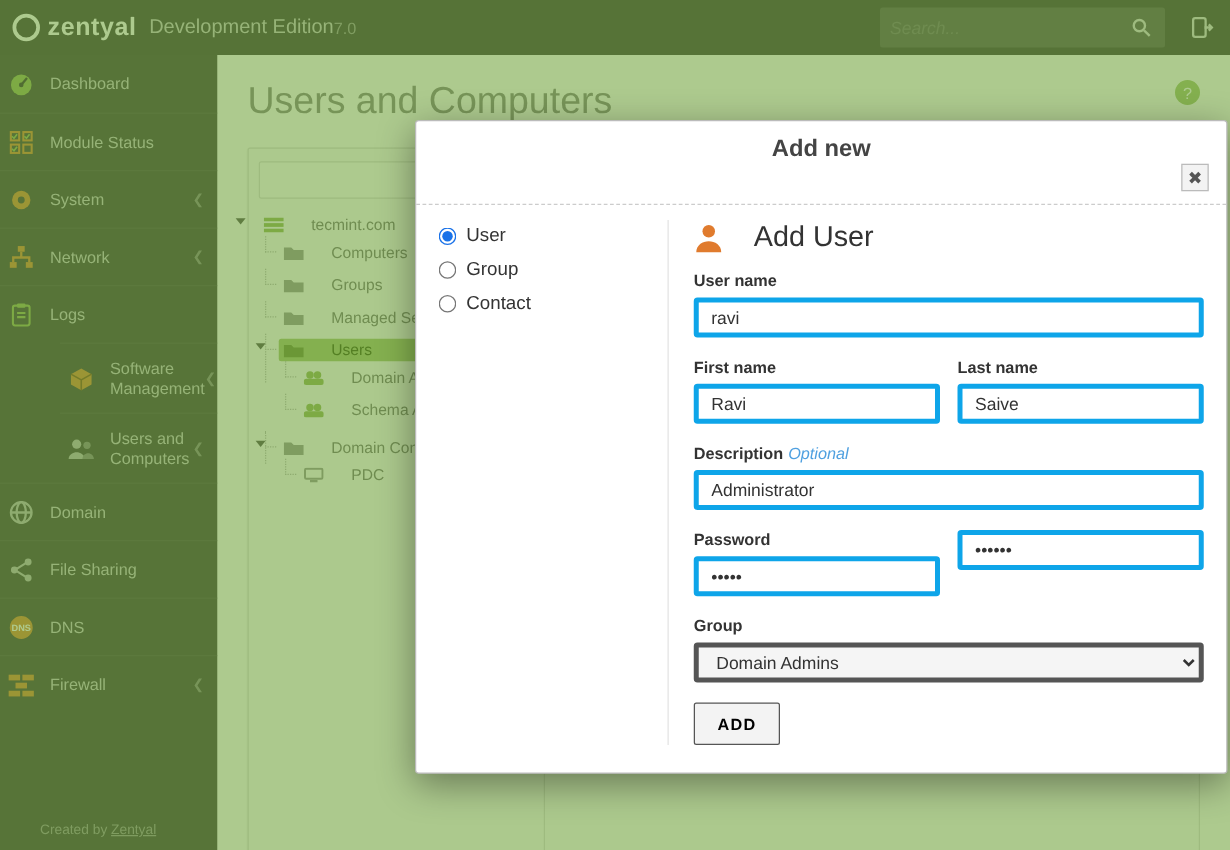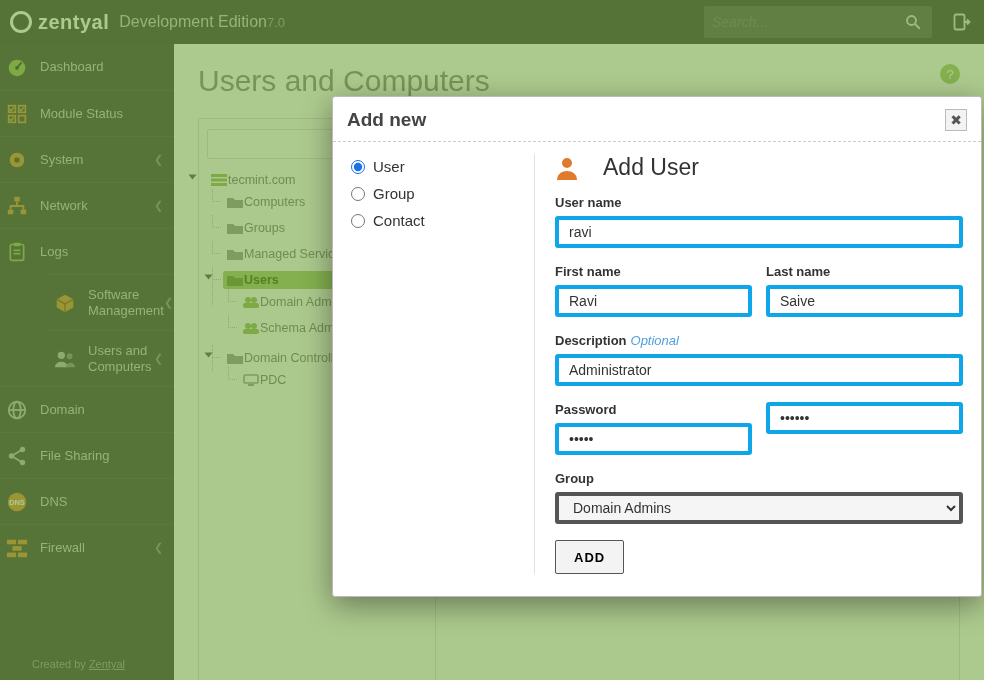--- a/index.html
+++ b/index.html
@@ -38,34 +38,34 @@
   
   .panels { display:flex; gap: 0; }
   .tree-panel { width: 238px; border: 1px solid #ddd; border-radius: 2px; background:#fdfdfd; padding: 10px 8px 300px 8px; min-height: 530px; box-shadow: 0 1px 2px rgba(0,0,0,.05);}
   .tree-filter { width: 100%; height: 30px; border:1px solid #ddd; border-radius:2px; margin-bottom:8px; padding:0 6px; font-style:italic; font-size:13px; color:#999;}
   .tree ul { list-style:none; padding-left: 16px; }
   .tree > ul { padding-left: 0; }
   .tree li { position:relative; font-size:12.5px; color:#777; padding: 4px 0; white-space:nowrap; }
   .tree li::before { content:""; position:absolute; left:-11px; top:0; bottom:50%; border-left:1px dotted #bbb; }
   .tree li::after { content:""; position:absolute; left:-11px; top:12px; width:9px; border-top:1px dotted #bbb; }
   .tree > ul > li::before, .tree > ul > li::after { display:none; }
-  .tree .node { display:flex; align-items:center; gap:1px; padding:2px 4px; cursor:pointer; }
-  .tree .node.selected { background:#a4c673; color:#3a5a13; font-weight:bold; border-radius:2px; }
+  .tree .node { display:flex; align-items:center; gap:22px; padding:2px 4px; cursor:pointer; }
+  .tree .node.selected { background:#a4c673; color:#3a5a13; font-weight:normal; border-radius:2px; }
   .tree .ticon { width:16px; height:14px; display:inline-flex; align-items:center; justify-content:center; }
   .expander { position:absolute; left:-16px; top:7px; width:0;height:0; border-left:5px solid #888; border-top:4px solid transparent; border-bottom:4px solid transparent; transform:rotate(45deg); }
   .expander.open { transform:rotate(90deg) translate(-1px, 1px); border-left-color:#555; }
 
   .right-panel { flex:1; border:1px solid #ddd; border-left:0; background:#fdfdfd; min-height:530px; }
 
   
   .overlay { position:absolute; inset:0; background: rgba(106, 158, 49, 0.55); }
 
   
   .modal { position:absolute; top: 96px; left: 332px; width: 650px; background:#fff; border:1px solid #bbb; box-shadow: 0 8px 30px rgba(0,0,0,.4); border-radius:3px; }
-  .modal-head { display:flex; align-items:center; padding: 12px 14px 10px 14px; border-bottom: 1px dashed #ccc; }
+  .modal-head { display:flex; align-items:center; padding: 12px 14px 10px 14px; border-bottom: 1px dashed #ccc; flex-direction: column; }
   .modal-title { font-size:19px; font-weight:700; color:#444; }
   .modal-close { margin-left:auto; width:22px; height:22px; border:1px solid #bbb; background:#f3f3f3; font-size:14px; display:flex;align-items:center;justify-content:center; cursor:pointer; color:#555; }
   .modal-body { display:flex; padding: 12px 18px 22px 18px; }
   .type-col { width: 184px; border-right: 1px solid #e3e3e3; padding-top: 4px; }
   .type-row { display:flex; align-items:center; gap:8px; font-size:15px; color:#333; margin-bottom: 10px; }
   .type-row input { width:14px; height:14px; accent-color:#1a72e8; }
 
   .form-col { flex:1; padding-left: 20px; }
   .form-heading { display:flex; align-items:center; gap:24px; margin-bottom: 14px; }
   .user-icon { width:24px; height:24px; }

